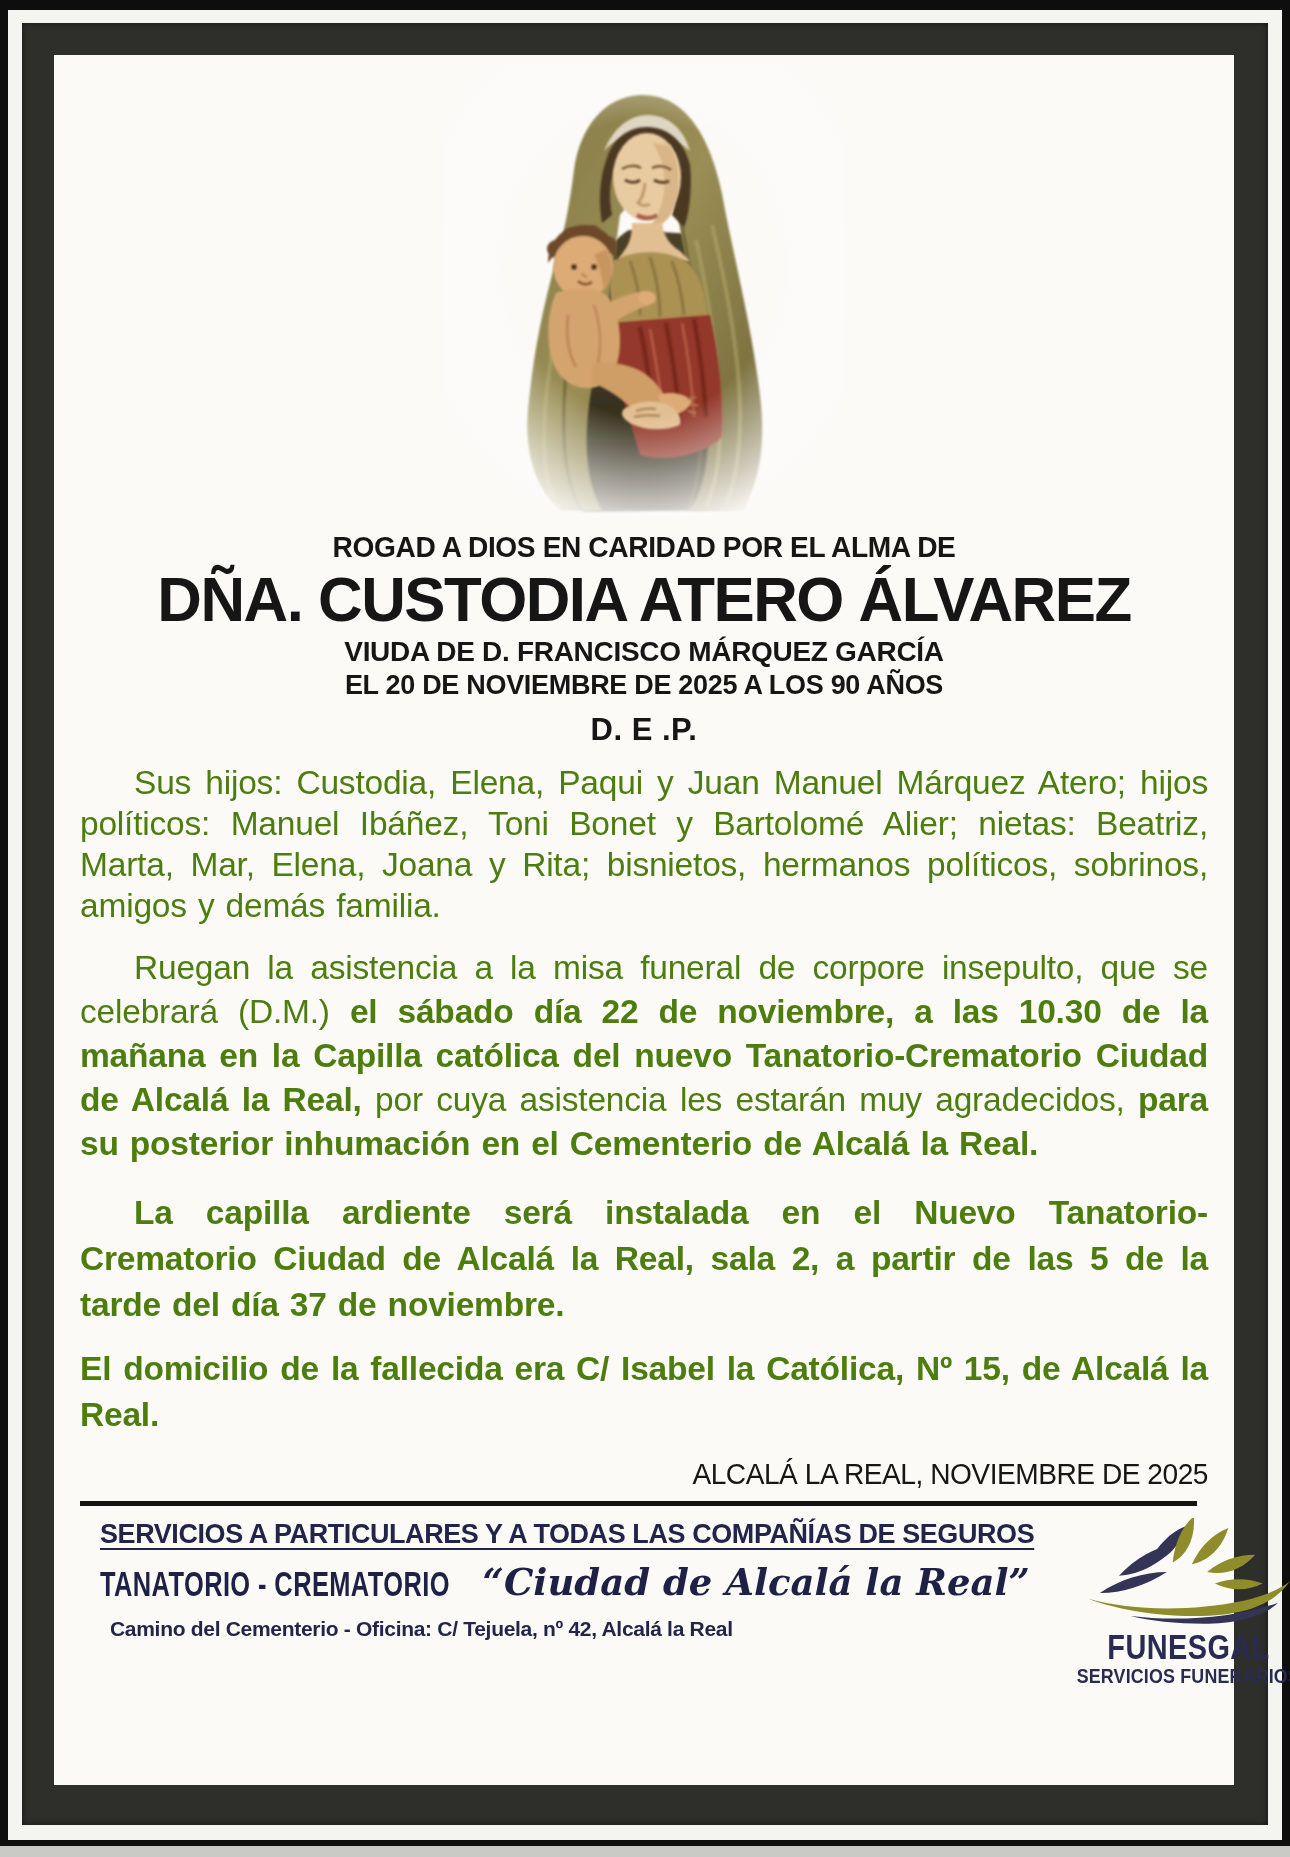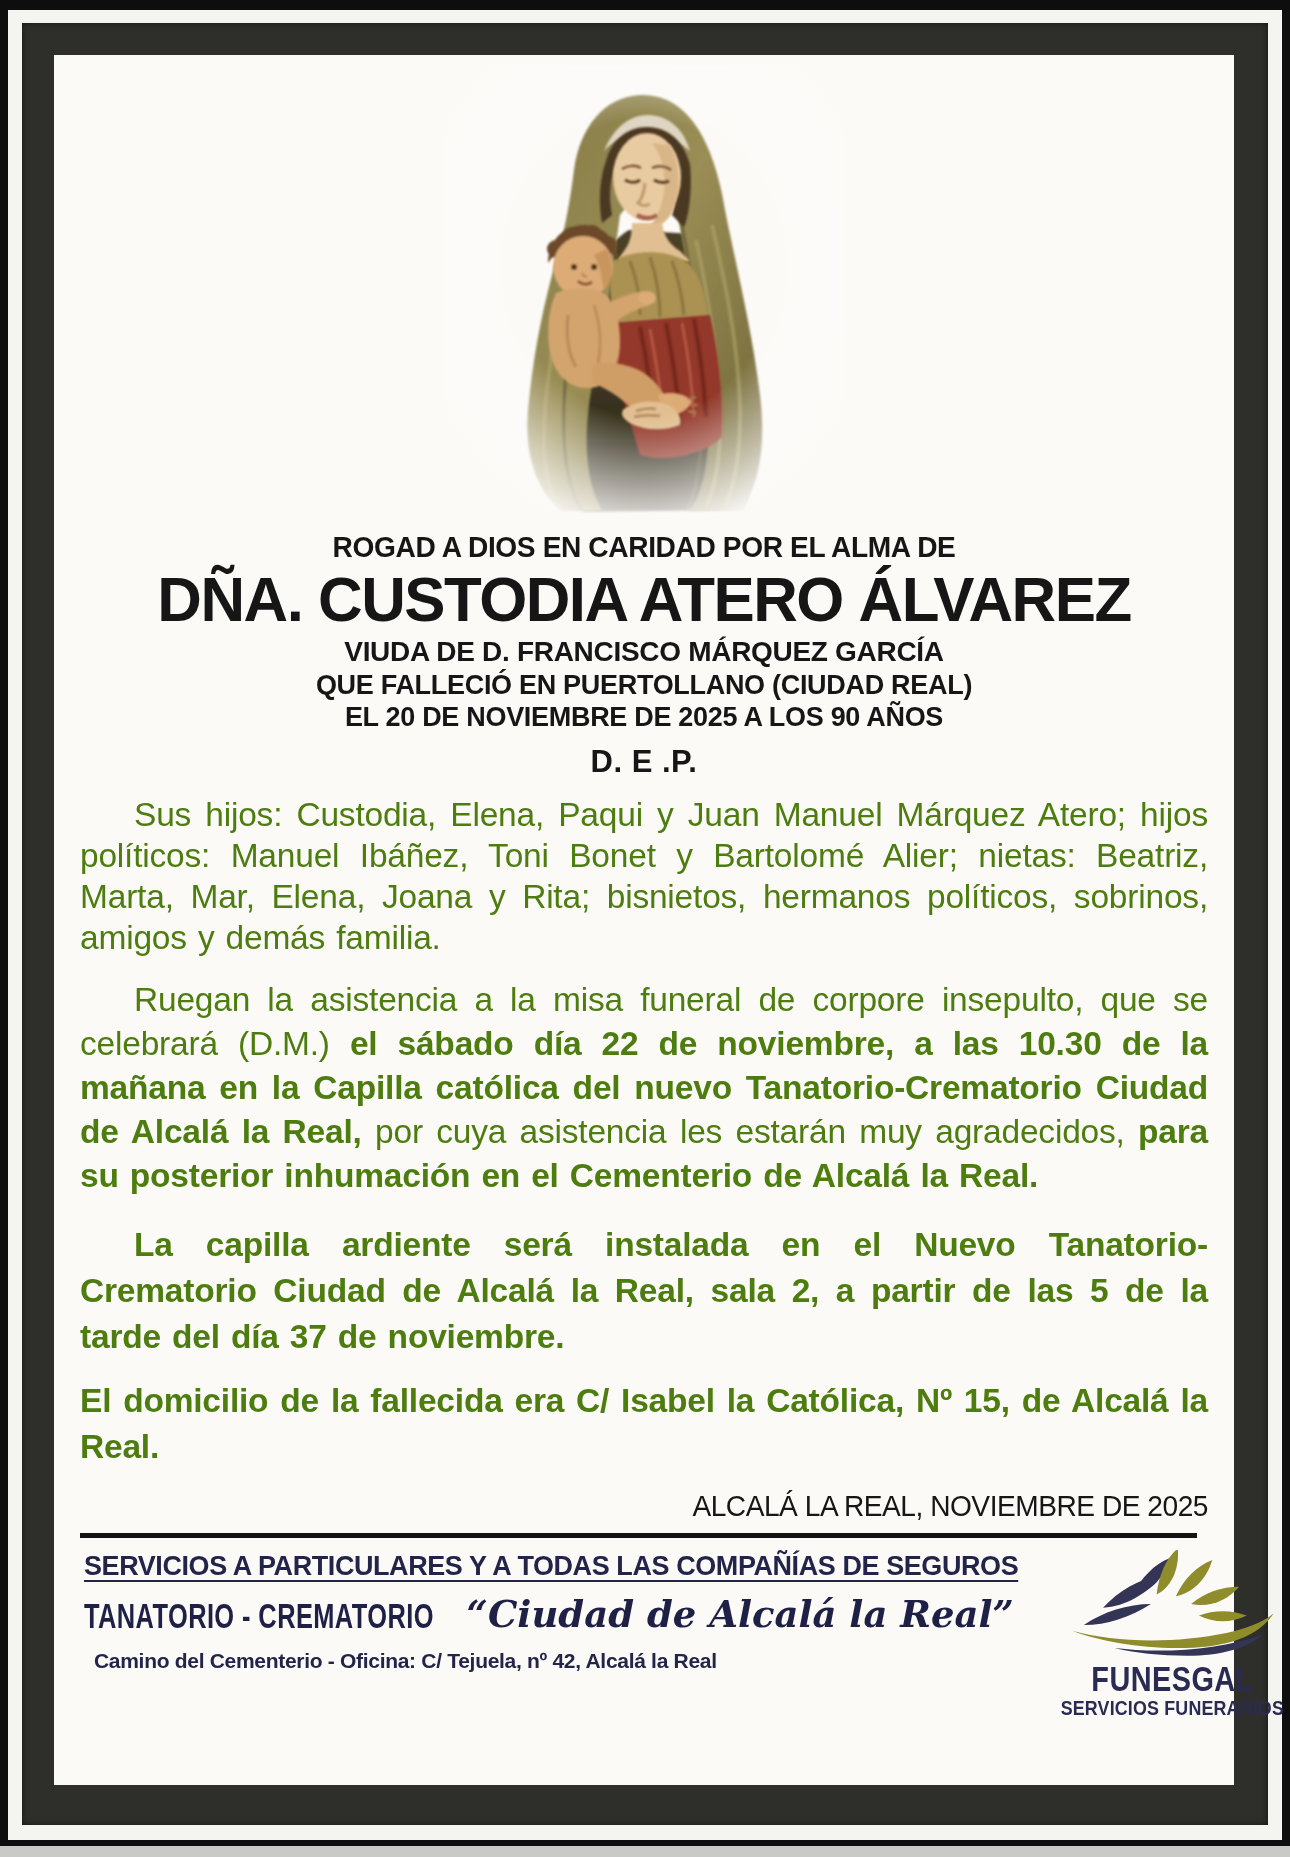--- a/index.html
+++ b/index.html
@@ -105,20 +105,21 @@
   }
   
   .footer-rule{
     height:5px;background:#141414;border:none;
     margin:10px 0 10px 0;width:99%;
   }
   .footer{
     display:flex;flex-direction:row;align-items:stretch;
     color:#23244a;
     flex:1;
+    margin-left:16px;
   }
   .footer-left{flex:1 1 auto;padding-left:4px;}
   .services-line{
     font-weight:bold;font-size:27.5px;line-height:36px;
     text-decoration:underline;
     text-underline-offset:5px;
     letter-spacing:-0.4px;
     transform:scaleX(0.98);transform-origin:left center;
     white-space:nowrap;
   }
@@ -284,21 +285,20 @@
             <path filter="url(#soft)" fill="#e2bf92" d="M180,344 C192,336 210,334 224,340 C234,345 238,352 236,360 C222,366 200,366 186,358 C178,353 176,348 180,344 Z"></path>
             <path d="M192,346 C198,344 206,343 212,344 M190,352 C198,350 208,350 216,351" stroke="#b08a5c" stroke-width="2.5" fill="none" filter="url(#soft)"></path>
 
             <rect x="0" y="0" width="400" height="450" fill="url(#halo)"></rect>
           </svg>
         </div>
 
         <div class="invocation">ROGAD A DIOS EN CARIDAD POR EL ALMA DE</div>
         <div class="deceased-name">DÑA. CUSTODIA ATERO ÁLVAREZ</div>
         <div class="sub-line widow-line">VIUDA DE D. FRANCISCO MÁRQUEZ GARCÍA</div>
-        <div class="sub-line death-place">QUE FALLECIÓ EN PUERTOLLANO (CIUDAD REAL)</div>
         <div class="sub-line death-date">EL 20 DE NOVIEMBRE DE 2025 A LOS 90 AÑOS</div>
         <div class="dep">D. E .P.</div>
 
         <div class="para indent p-family">Sus hijos: Custodia, Elena, Paqui y Juan Manuel Márquez Atero; hijos políticos: Manuel Ibáñez, Toni Bonet y Bartolomé Alier; nietas: Beatriz, Marta, Mar, Elena, Joana y Rita; bisnietos, hermanos políticos, sobrinos, amigos y demás familia.</div>
         <div class="para indent p-funeral"><span>Ruegan la asistencia a la misa funeral de corpore insepulto, que se celebrará (D.M.) </span><span style="font-weight: bold;">el sábado día 22 de noviembre, a las 10.30 de la mañana en la Capilla católica del nuevo Tanatorio-Crematorio Ciudad de Alcalá la Real,</span><span> por cuya asistencia les estarán muy agradecidos, </span><span style="font-weight: bold;">para su posterior inhumación en el Cementerio de Alcalá la Real.</span></div>
         <div class="para indent p-chapel">La capilla ardiente será instalada en el Nuevo Tanatorio-Crematorio Ciudad de Alcalá la Real, sala 2, a partir de las 5 de la tarde del día 37 de noviembre.</div>
         <div class="para p-domicile">El domicilio de la fallecida era C/ Isabel la Católica, Nº 15, de Alcalá la Real.</div>
         <div class="dateline">ALCALÁ LA REAL, NOVIEMBRE DE 2025</div>
 
         <hr class="footer-rule">

